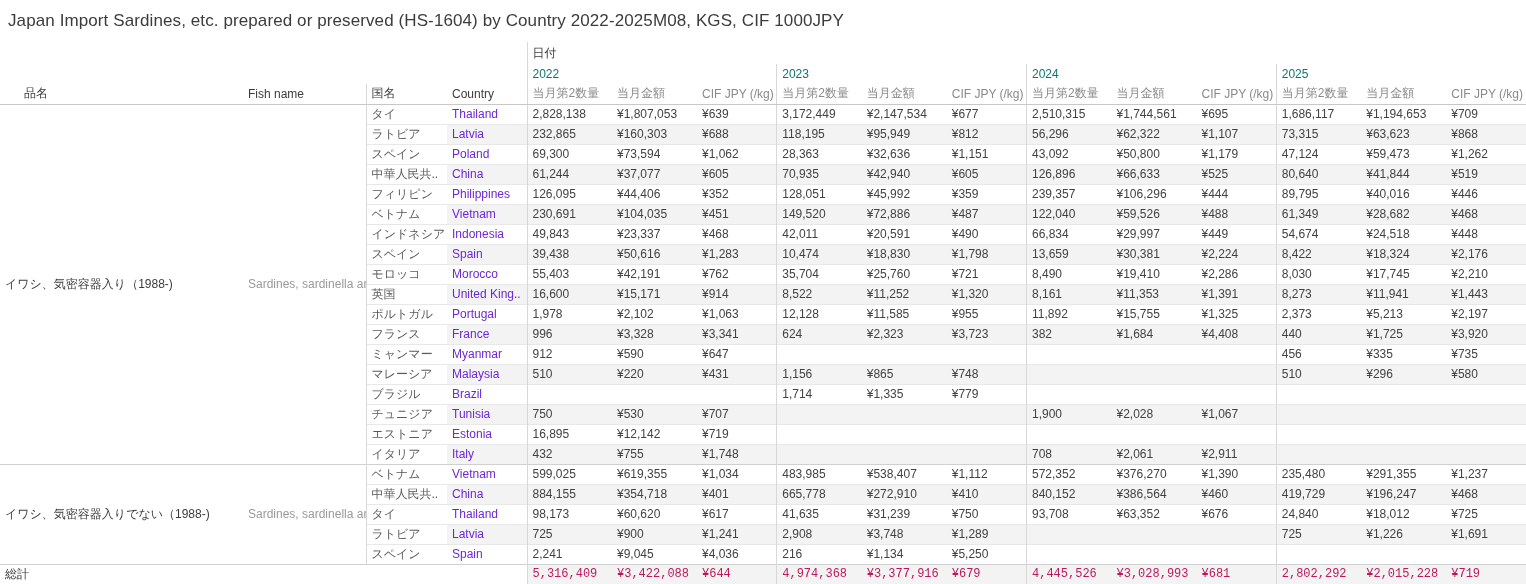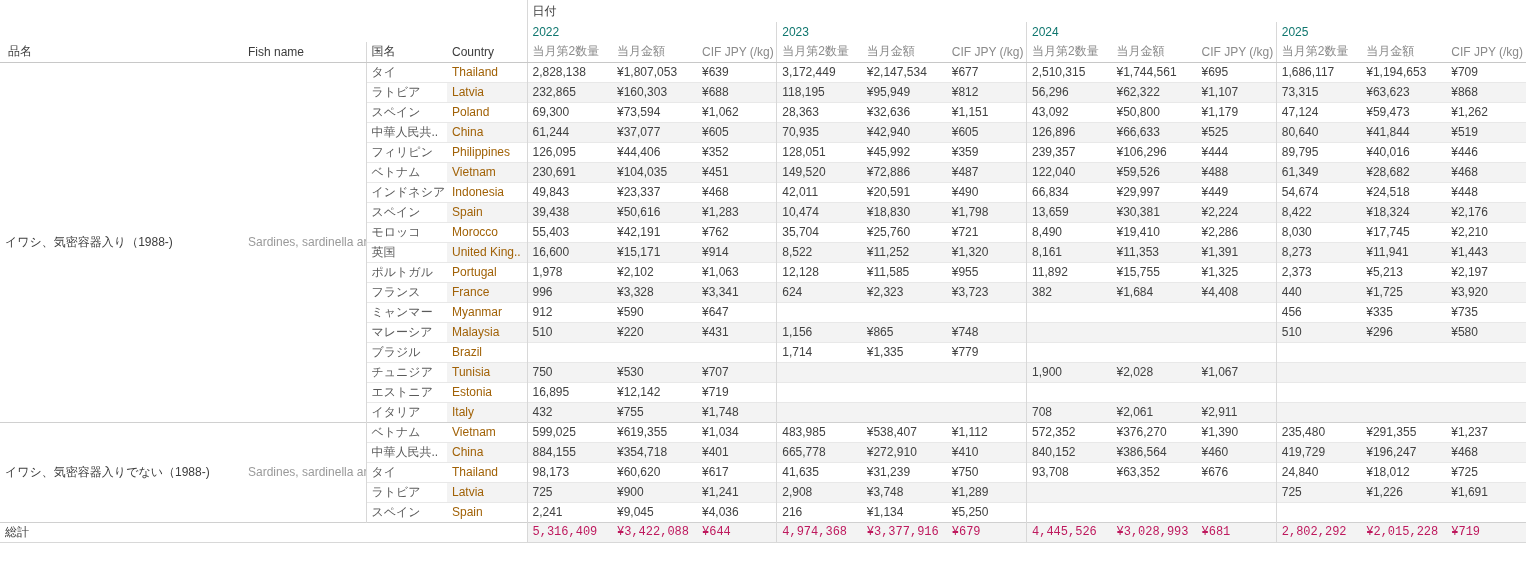--- a/index.html
+++ b/index.html
@@ -25,33 +25,34 @@
   td.year{ text-align:center;color:#0f766e;border-left:1px solid #d8d8d8;}
   tr.hr-cols td{border-bottom:1px solid #c8c8c8;vertical-align:middle;}
   td.colhead{color:#3c3c3c;padding:0 7px;}
   td.measure{color:#8a8a8a;text-align:right;}
   td.spacer{border:none;}
   
   td.product{color:#3c3c3c;vertical-align:top;padding:2px 7px 0 8px;}
   td.fish{color:#9a9a9a;vertical-align:top;padding:2px 4px 0 7px;
           white-space:normal;line-height:17px;}
   td.cjp{color:#5a5a5a;padding:0 4px 0 8px;border-top:1px solid #e8e8e8;border-left:1px solid #d8d8d8;margin-top:27px;}
-  td.cen{color:#a16207;padding:0 4px 0 7px;border-top:1px solid #e8e8e8;}
+  td.cen{color:#6d28d9;padding:0 4px 0 7px;border-top:1px solid #e8e8e8;}
   td.val{color:#424242;text-align:right;border-top:1px solid #e8e8e8;}
   td.q{border-left:1px solid #d8d8d8;}
   td.banded{background:#f3f3f3;}
   tr.group-start td{border-top:1px solid #d0d0d0;}
   td.total-label{color:#3c3c3c;padding:0 7px 0 8px;}
   td.bold{font-weight:bold;color:#be185d;font-family:Liberation Mono, monospace;}
   table.pivot{border-right:1px solid #d8d8d8;border-bottom:1px solid #d8d8d8;}
 </style>
 </head>
 <body>
 
 <div class="viz">
+  <div class="title">Japan Import Sardines, etc. prepared or preserved (HS-1604) by Country 2022-2025M08, KGS, CIF 1000JPY</div>
 
   <table class="pivot">
     <colgroup>
       <col style="width:243px">
         <col style="width:123px">
         <col style="width:81px">
         <col style="width:80px">
       <col style="width:85px">
         <col style="width:85px">
         <col style="width:79.75px">
@@ -71,21 +72,21 @@
         <td class="date-label" colspan="12">日付</td>
       </tr>
       <tr class="hr-years">
         <td class="spacer" colspan="4"></td>
         <td class="year" colspan="3">2022</td>
         <td class="year" colspan="3">2023</td>
         <td class="year" colspan="3">2024</td>
         <td class="year" colspan="3">2025</td>
       </tr>
       <tr class="hr-cols">
-        <td class="colhead" style="padding-left:8px">品名</td>
+        <td class="colhead" style="padding-left:24px">品名</td>
         <td class="colhead">Fish name</td>
         <td class="colhead" style="border-left:1px solid #d8d8d8">国名</td>
         <td class="colhead">Country</td>
         <td class="measure q">当月第2数量</td>
         <td class="measure">当月金額</td>
         <td class="measure">CIF JPY (/kg)</td>
         <td class="measure q">当月第2数量</td>
         <td class="measure">当月金額</td>
         <td class="measure">CIF JPY (/kg)</td>
         <td class="measure q">当月第2数量</td>

